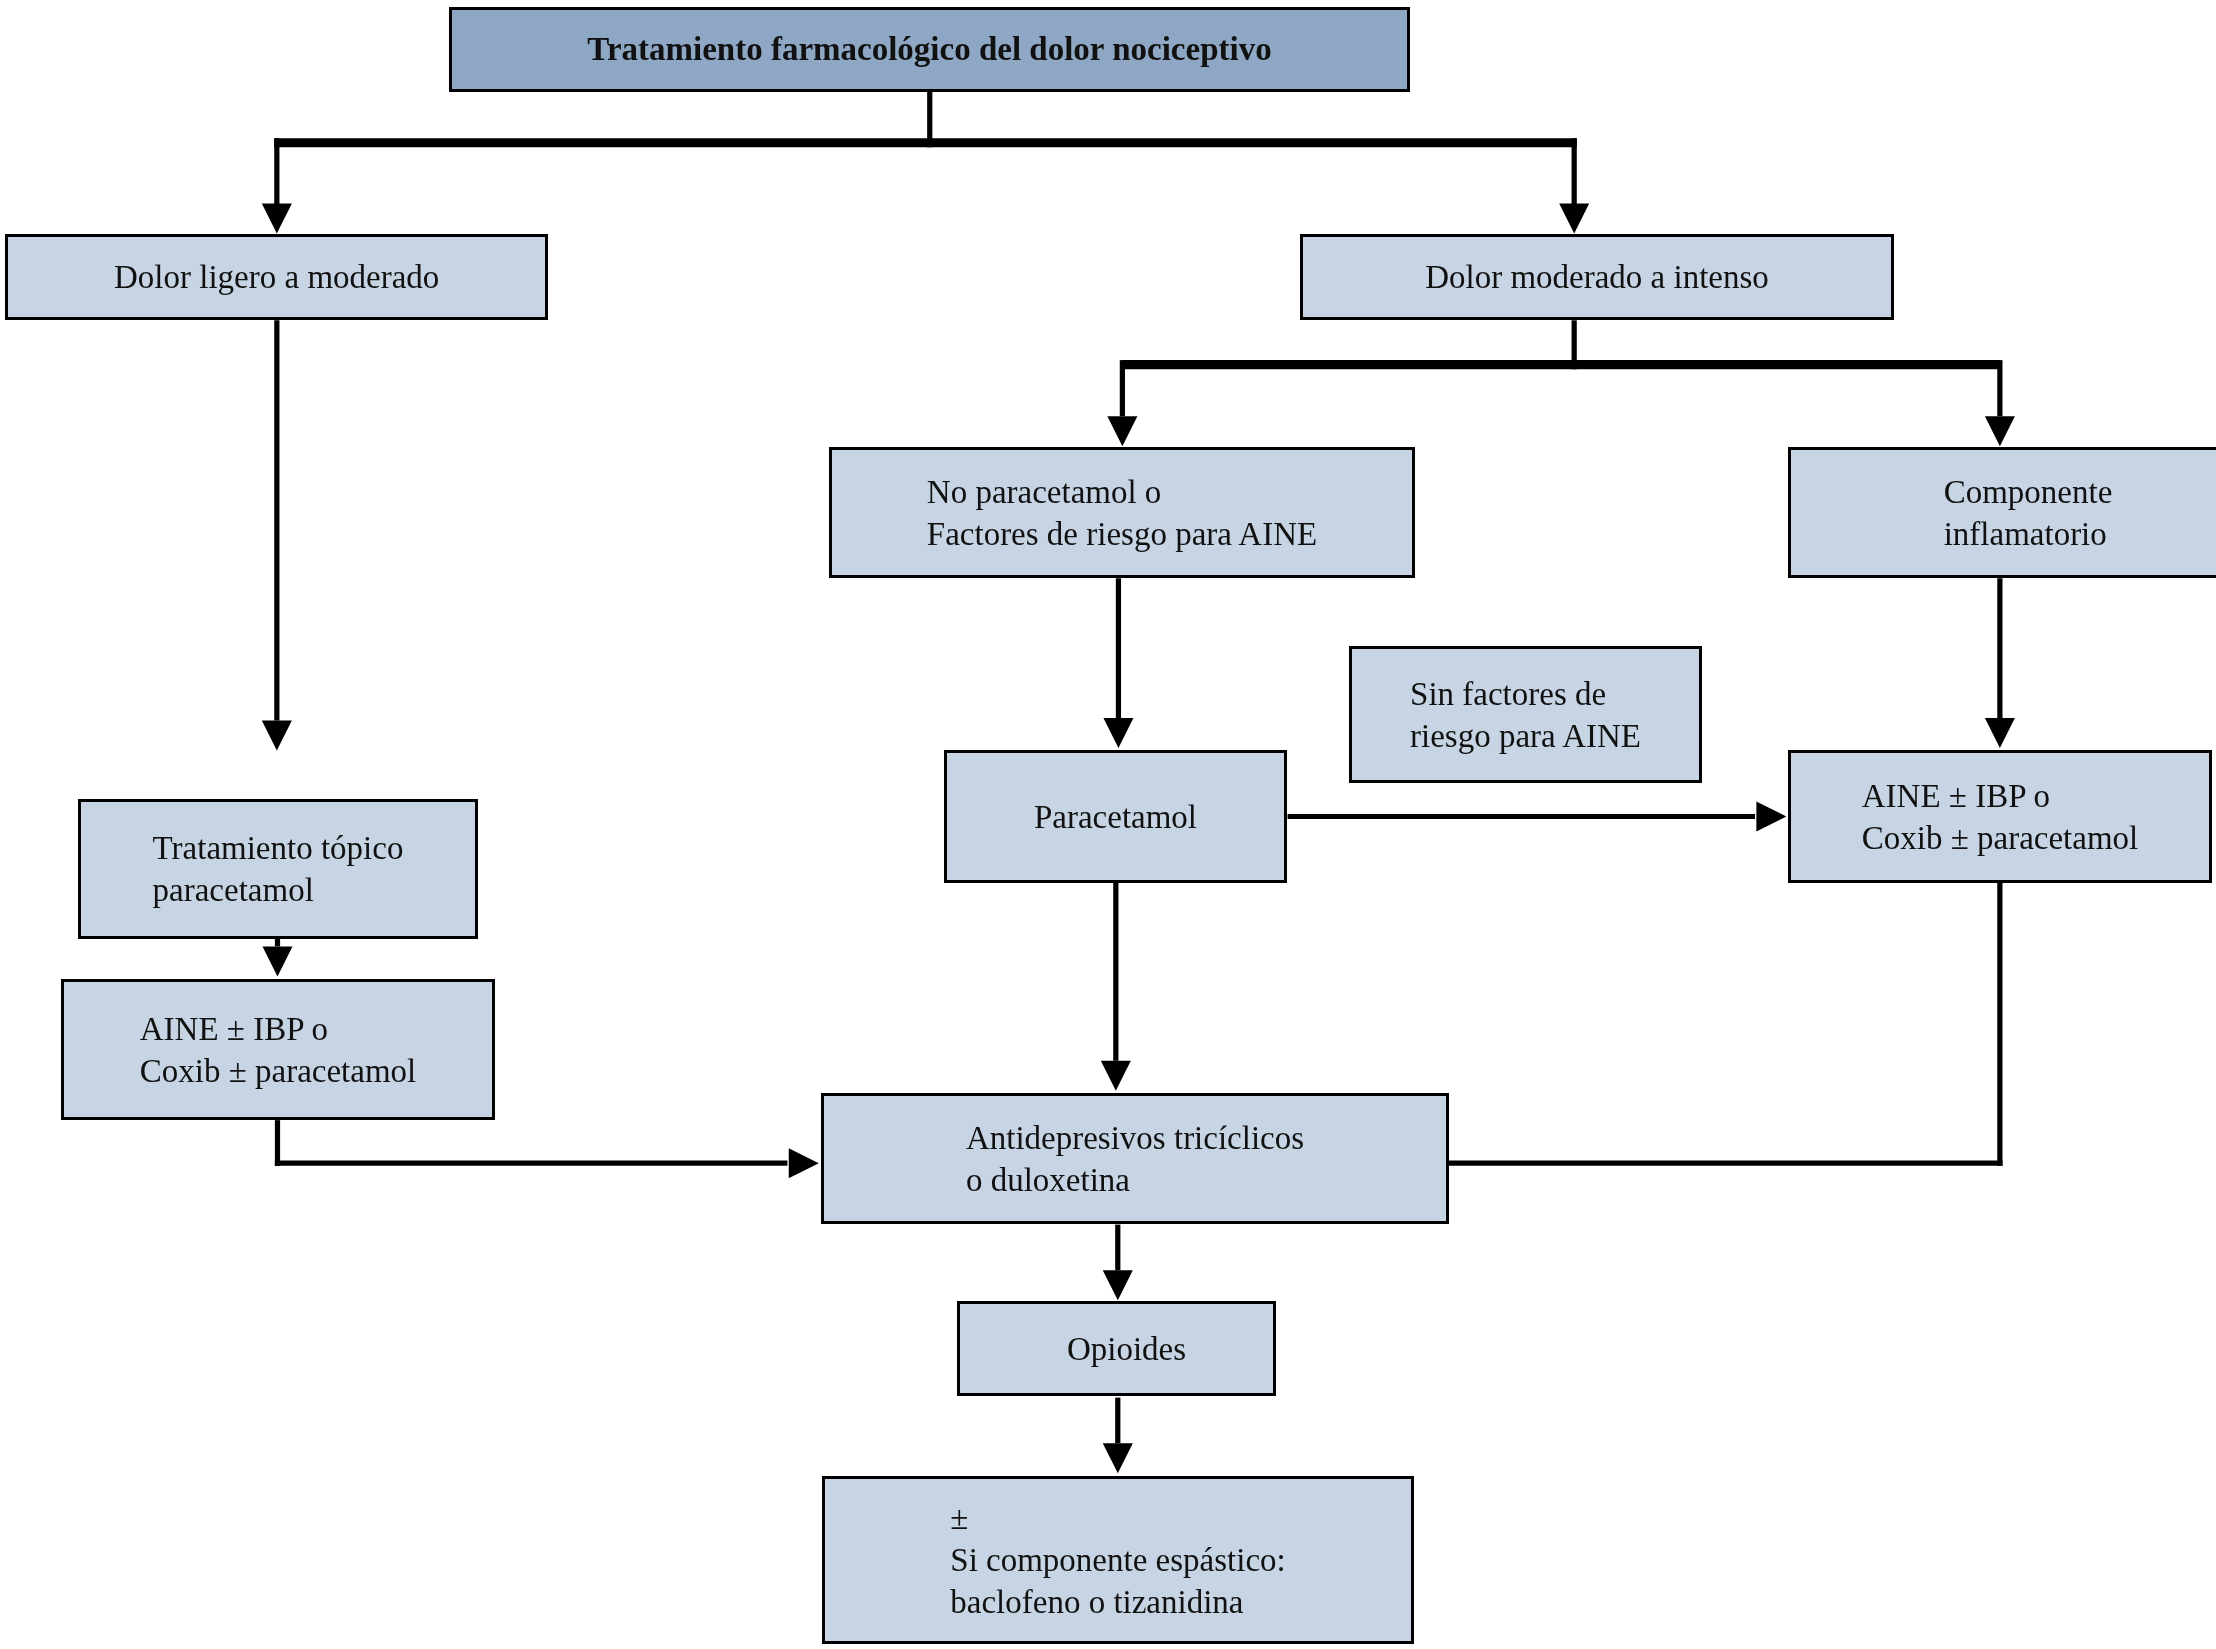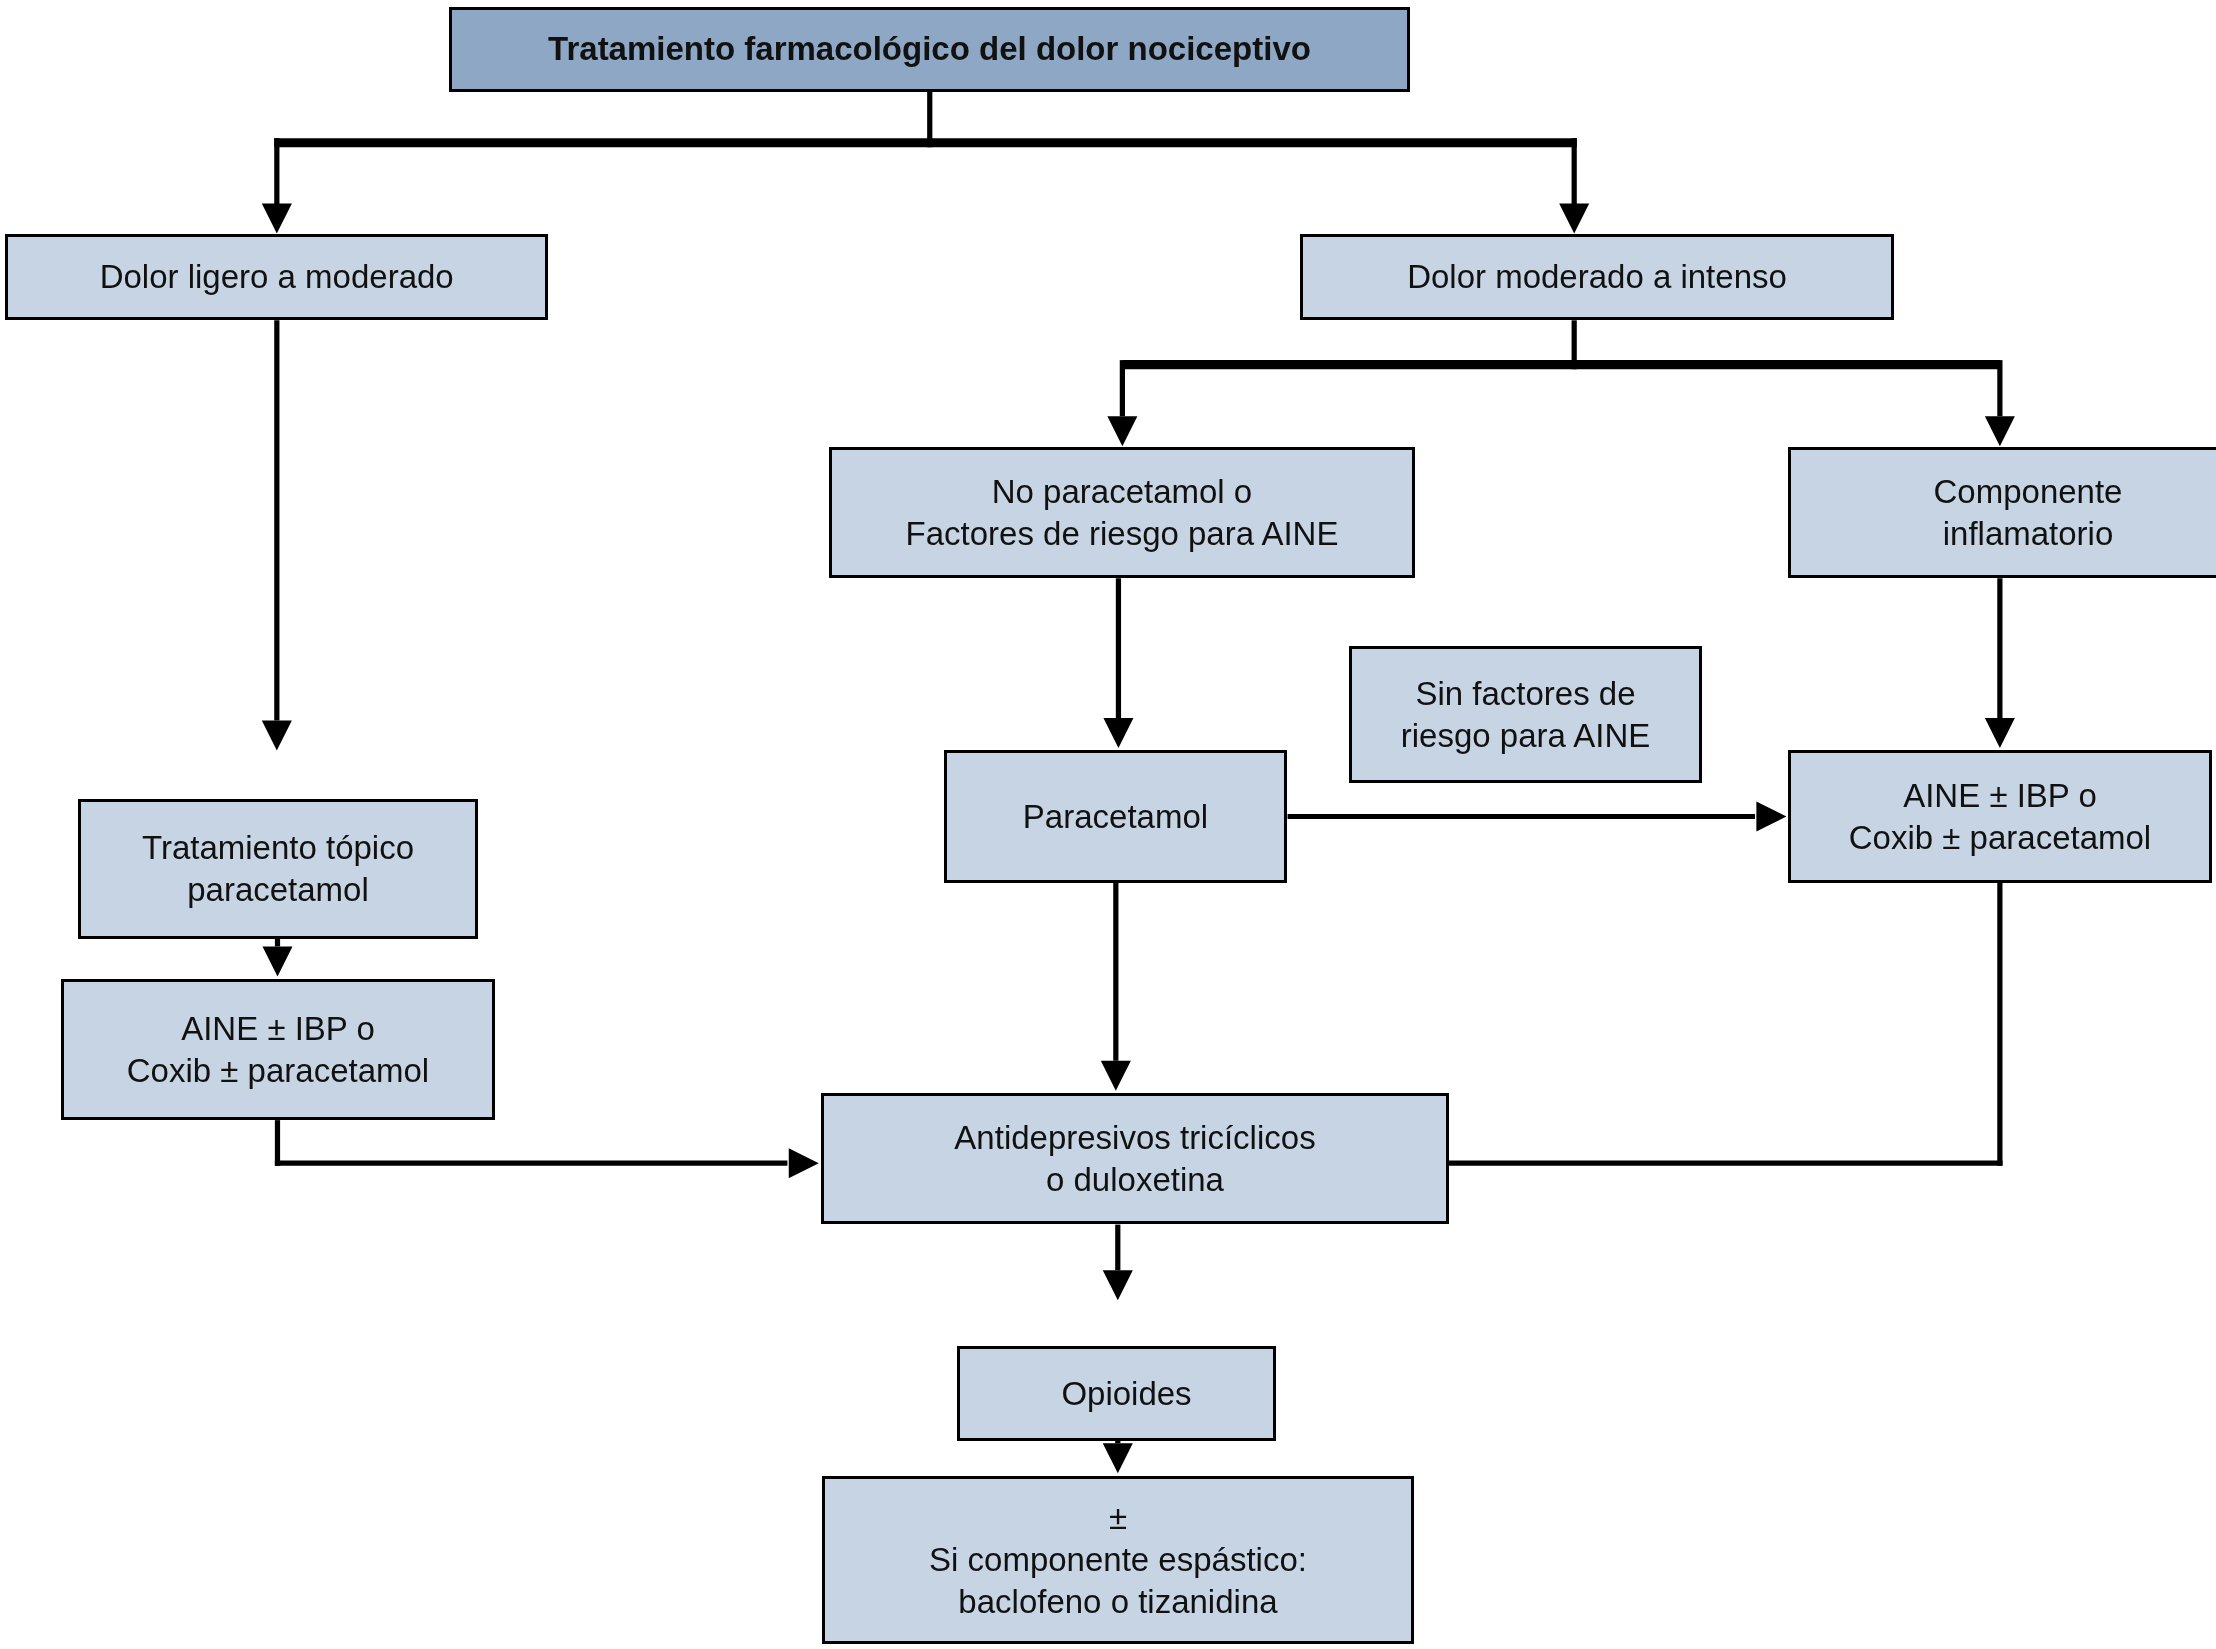--- a/index.html
+++ b/index.html
@@ -13,45 +13,46 @@
   }
   #wires { position: absolute; left: 0; top: 0; width: 2216px; height: 1650px; }
   .node {
     position: absolute;
     box-sizing: border-box;
     border: 3.3px solid #000000;
     background: #c6d4e3;
     display: flex;
     align-items: center;
     justify-content: center;
-    text-align: center;
+    text-align: left;
     font-size: 33px;
     line-height: 42px;
     white-space: pre-line;
     color: #111111;
+    font-family: Liberation Serif, serif;
   }
   .node.header {
     background: #8ea7c4;
     border-width: 3.9px;
     font-weight: bold;
     font-size: 33px;
   }
   
   #n-title            { left: 449px;  top: 6.5px;   width: 961px; height: 85px; }
   #n-dolor-ligero     { left: 5.2px;    top: 234px;  width: 543px;  height: 86px; }
   #n-dolor-moderado   { left: 1300px; top: 234px;  width: 594px;  height: 86px; }
   #n-no-inflamatorio  { left: 829px; top: 447px;  width: 586px;  height: 131px; }
   #n-comp-inflamatorio{ left: 1788px; top: 447px;  width: 480px;  height: 131px; }
   #n-sin-factores     { left: 1349px; top: 646px;  width: 353px;  height: 137px; }
   #n-paracetamol      { left: 944px; top: 750px; width: 343px;  height: 133px; }
   #n-aine-derecha     { left: 1788px; top: 750px; width: 424px;  height: 133px; }
   #n-trat-topico      { left: 78px;  top: 753px; width: 400px;  height: 140px; margin-top: 46px; }
   #n-aine-izquierda   { left: 61px;   top: 979px; width: 434px;  height: 141px; }
   #n-antidepresivos   { left: 821px; top: 1093px; width: 628px;  height: 131px; }
-  #n-opioides         { left: 957px; top: 1346px; width: 319px;  height: 95px; padding-left: 20px; }
+  #n-opioides         { left: 957px; top: 1301px; width: 319px;  height: 95px; padding-left: 20px; }
   #n-espastico        { left: 822px; top: 1476px; width: 592px;  height: 168px; }
   svg line { stroke: #000000; stroke-width: 8; }
   svg line.bar { stroke-width: 14; }
   svg polygon { fill: #000000; stroke: none; }
 </style>
 </head>
 <body>
 
 <div id="canvas">
 

